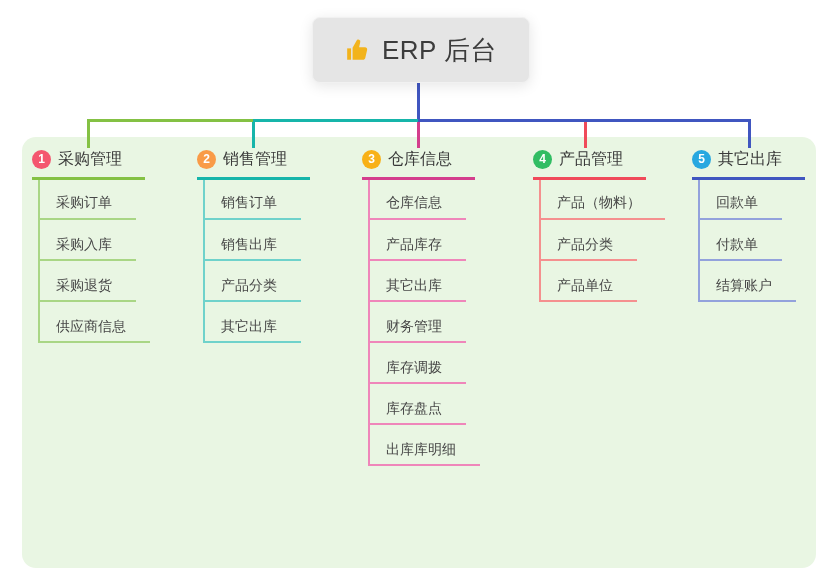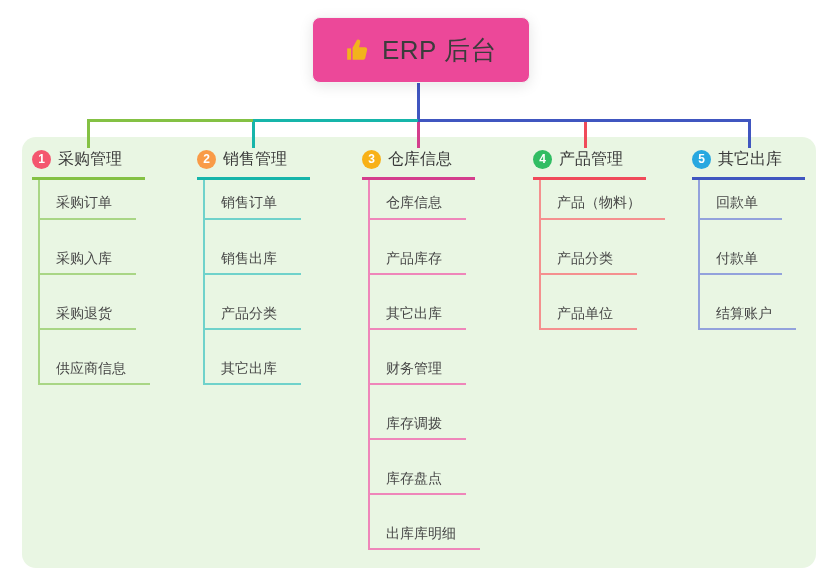--- a/index.html
+++ b/index.html
@@ -6,21 +6,21 @@
   body{
     width:839px;height:588px;position:relative;overflow:hidden;
     font-family:"Liberation Sans","DejaVu Sans",sans-serif;
     -webkit-font-smoothing:antialiased;
   }
   .canvas{position:absolute;inset:0;}
 
   
   .root-node{
     position:absolute;left:312px;top:17px;width:216px;height:64px;
-    background:#ec4899;border:1px solid #f1f1f1;border-radius:8px;
+    background:#e5e5e5;border:1px solid #f1f1f1;border-radius:8px;
     box-shadow:0 3px 14px rgba(0,0,0,.10);
     display:flex;align-items:center;justify-content:center;gap:11px;
     font-size:26px;color:#3c3c3c;letter-spacing:.5px;z-index:3;
   }
   .thumb-icon{display:inline-flex;}
 
   
   .line{position:absolute;background:var(--c,#4056c0);z-index:1;}
 
   
@@ -39,21 +39,21 @@
   }
   .badge{
     width:19px;height:19px;border-radius:50%;
     background:var(--badge);color:#ffffff;font-size:12px;font-weight:bold;
     display:inline-flex;align-items:center;justify-content:center;flex:0 0 auto;
   }
   .children{
     margin-left:6px;border-left:2px solid var(--light);width:max-content;
   }
   .child{
-    box-sizing:border-box;height:55px;width:max-content;
+    box-sizing:border-box;height:41px;width:max-content;
     display:flex;align-items:flex-end;
     padding:0 24px 7px 16px;border-bottom:2px solid var(--light);
     font-size:14px;color:#474747;white-space:nowrap;line-height:16px;
   }
   .child:first-child{height:40px;font-family:Liberation Serif, serif;}
 </style>
 </head>
 <body>
 
 <div class="canvas">

